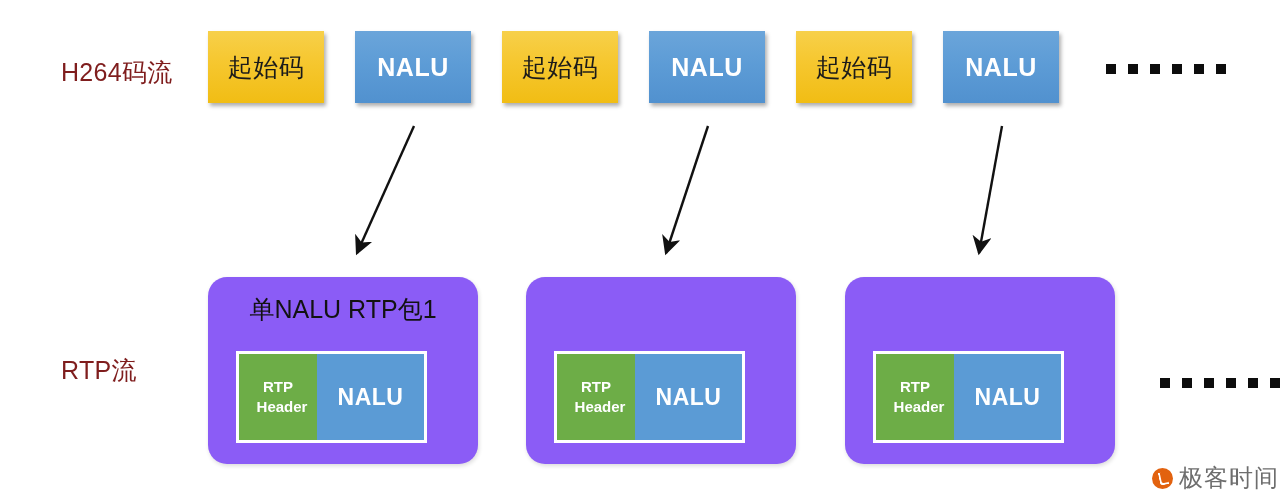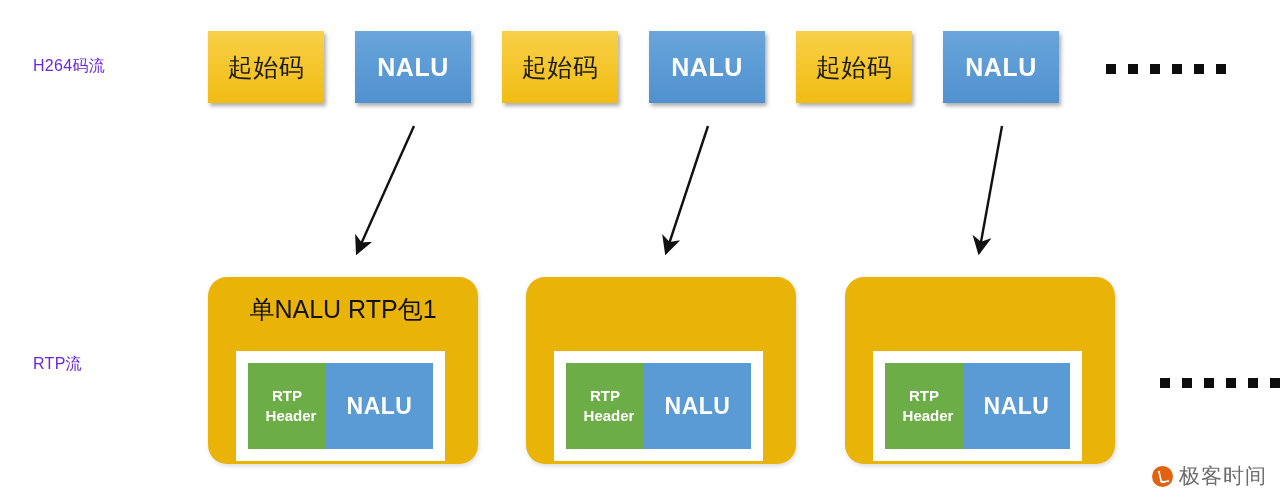--- a/index.html
+++ b/index.html
@@ -15,24 +15,25 @@
     position: relative;
     width: 1280px;
     height: 504px;
     background: #ffffff;
     overflow: hidden;
   }
 
   
   .row-label {
     position: absolute;
-    color: #6d28d9;
-    font-size: 16px;
+    color: #7f1d1d;
+    font-size: 25px;
     letter-spacing: 0.3px;
     white-space: nowrap;
+    margin-left: 28px;
   }
   #label-h264 { left: 33px; top: 56px; }
   #label-rtp  { left: 33px; top: 354px; }
 
   
   .stream-block {
     position: absolute;
     top: 31px;
     width: 116px;
     height: 72px;
@@ -80,21 +81,21 @@
     height: 504px;
     pointer-events: none;
   }
 
   
   .rtp-packet {
     position: absolute;
     top: 277px;
     width: 270px;
     height: 187px;
-    background: #eab308;
+    background: #8b5cf6;
     border-radius: 19px;
     box-sizing: border-box;
     box-shadow: 1px 2px 4px rgba(0,0,0,0.14);
   }
   .rtp-packet .packet-title {
     position: absolute;
     left: 0;
     right: 0;
     top: 16px;
     text-align: center;
@@ -103,21 +104,21 @@
     white-space: nowrap;
   }
   .rtp-packet .payload-frame {
     position: absolute;
     left: 28px;
     top: 74px;
     width: 185px;
     height: 86px;
     display: flex;
     background: #ffffff;
-    padding: 12px;
+    padding: 3px;
     box-sizing: content-box;
   }
   .rtp-packet .cell {
     display: flex;
     flex-direction: column;
     align-items: center;
     justify-content: center;
     color: #ffffff;
     box-sizing: border-box;
   }
@@ -161,21 +162,21 @@
     top: 4px;
     width: 7px;
     height: 11px;
     border: 2px solid #ffffff;
     border-top: none;
     border-right: none;
     border-bottom-left-radius: 4px;
     transform: rotate(-12deg);
   }
   #watermark .wm-text {
-    font-size: 21px;
+    font-size: 24px;
     color: #6d6d6d;
     letter-spacing: 1px;
     white-space: nowrap;
   }
 </style>
 </head>
 <body>
 
 <div id="canvas">
 

